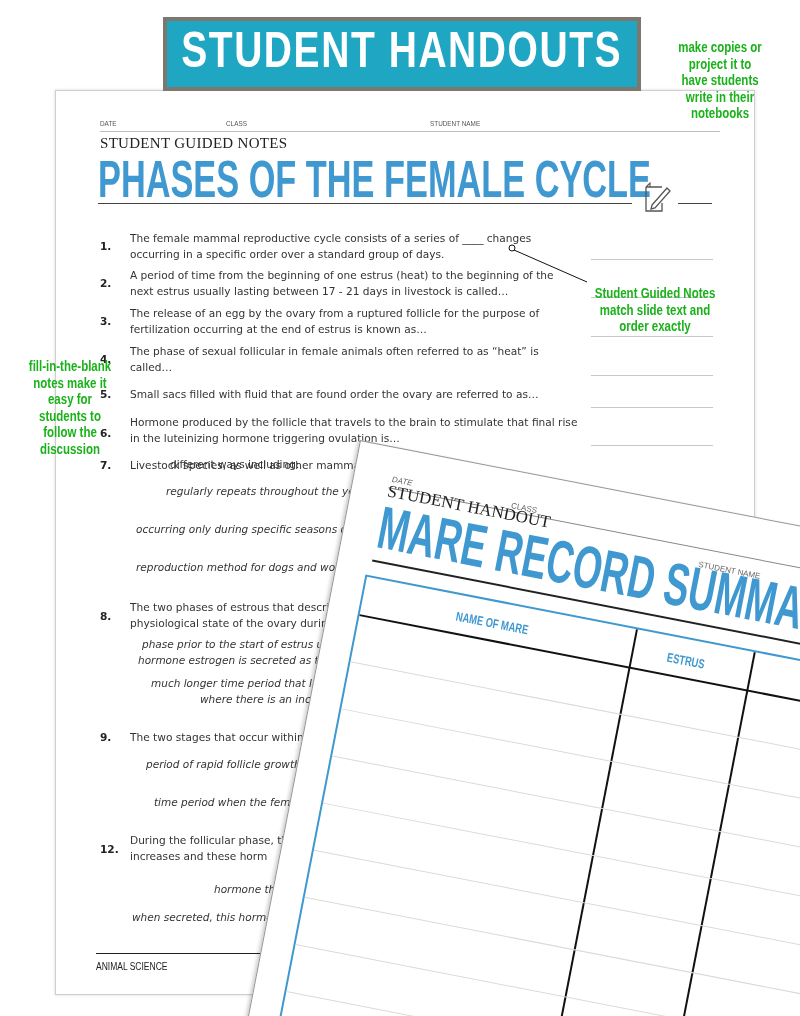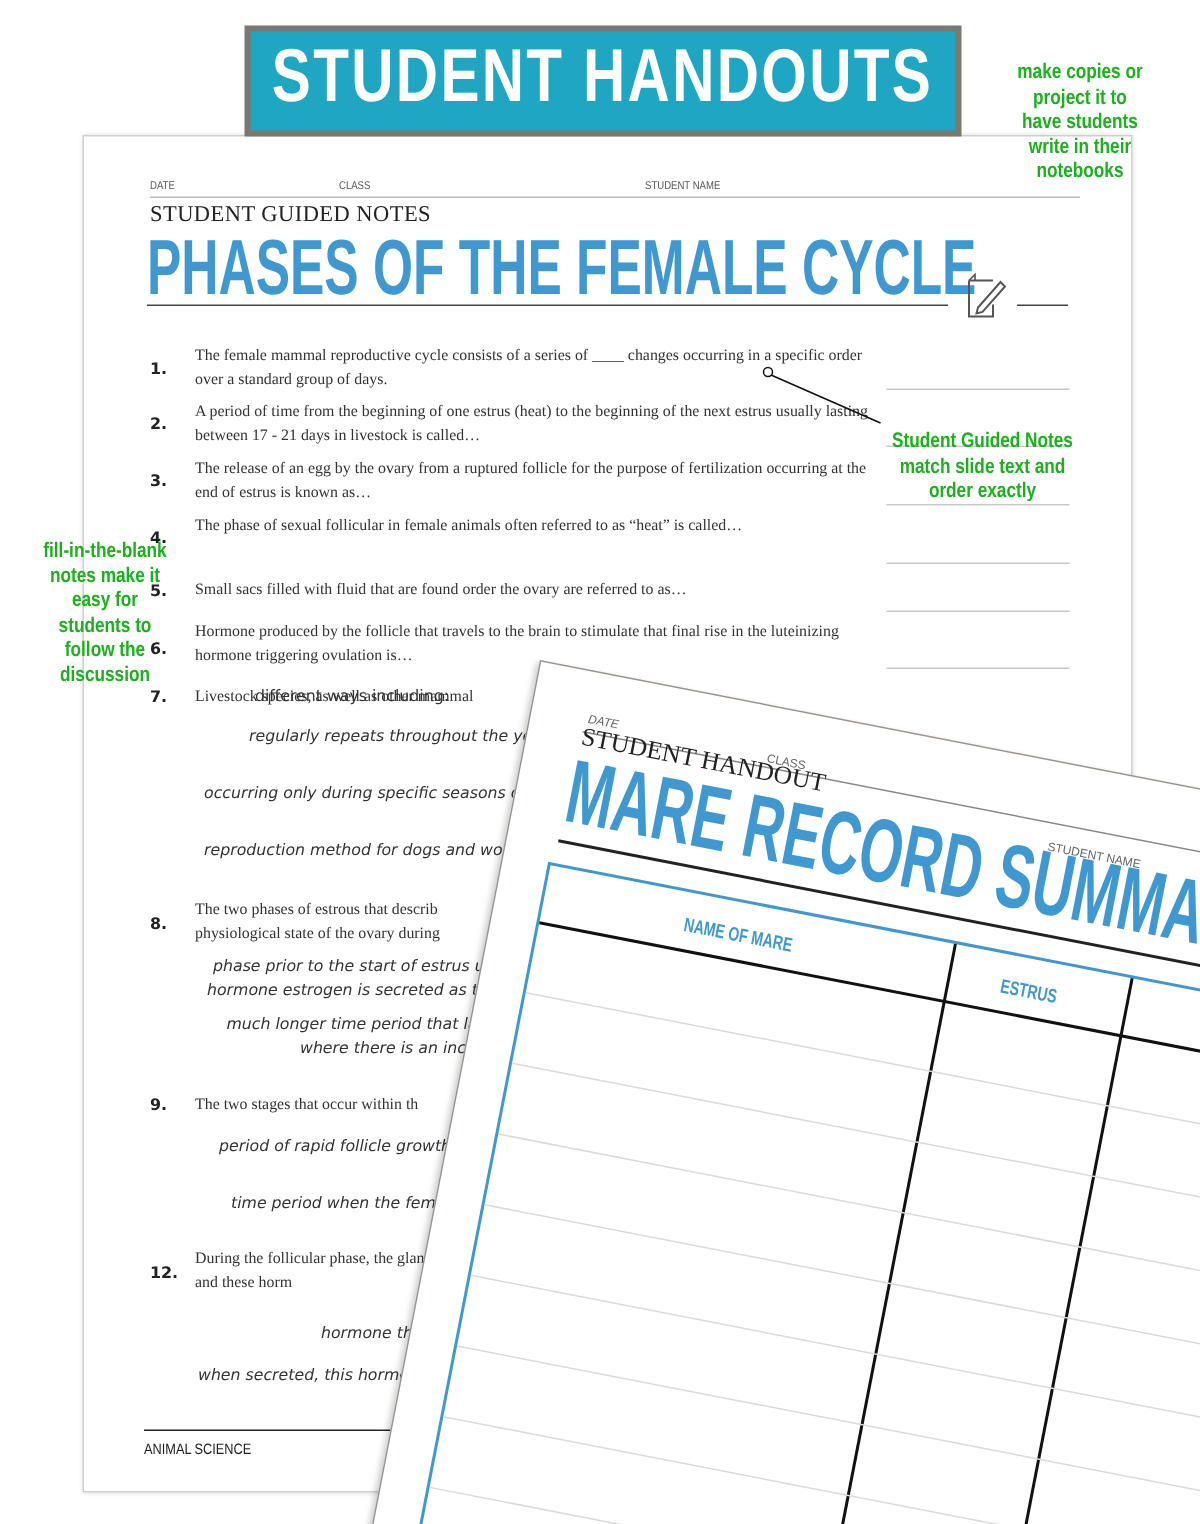--- a/index.html
+++ b/index.html
@@ -30,21 +30,21 @@
     .main-title {
       position: absolute; left: 42px; top: 58px; font-family: "Liberation Sans", sans-serif; font-weight: bold;
       font-size: 52px; color: #3f98cf; white-space: nowrap; transform: scaleX(0.66); transform-origin: left;
       letter-spacing: 0px;
     }
     .title-rule-left { position: absolute; left: 42px; top: 112px; width: 534px; height: 1px; background: #444; }
     .title-rule-right { position: absolute; left: 622px; top: 112px; width: 34px; height: 1px; background: #444; }
     .pencil-icon { position: absolute; left: 582px; top: 90px; width: 36px; height: 36px; }
     .q { position: absolute; left: 44px; width: 480px; font-size: 10.6px; color: #333; line-height: 16px; font-family: "DejaVu Sans", sans-serif; }
     .q .num { position: absolute; left: 0; font-weight: bold; color: #222; width: 20px; }
-    .q .txt { margin-left: 30px; display: block; font-family: Liberation Serif, serif; }
+    .q .txt { margin-left: 30px; display: block; }
     .sub { position: absolute; font-size: 10.5px; font-style: italic; color: #333; white-space: nowrap; }
     .blank { position: absolute; left: 535px; width: 122px; height: 1px; background: #c8c8c8; }
     .footer-rule { position: absolute; left: 40px; top: 862px; width: 300px; height: 1px; background: #222; }
     .footer-text { position: absolute; left: 40px; top: 870px; font-size: 10px; color: #222; font-family: "Liberation Sans", sans-serif; transform: scaleX(0.85); transform-origin: left; }
     .callout-line { position: absolute; left: 0; top: 0; width: 800px; height: 1016px; pointer-events: none; z-index: 6; }
     .sheet2 {
       position: absolute; left: 360px; top: 440px; width: 700px; height: 800px; background: #fff;
       border: 1px solid #9a948c; box-shadow: -2px 2px 4px rgba(0,0,0,0.2);
       transform-origin: 0 0; transform: rotate(11deg); z-index: 4;
     }

